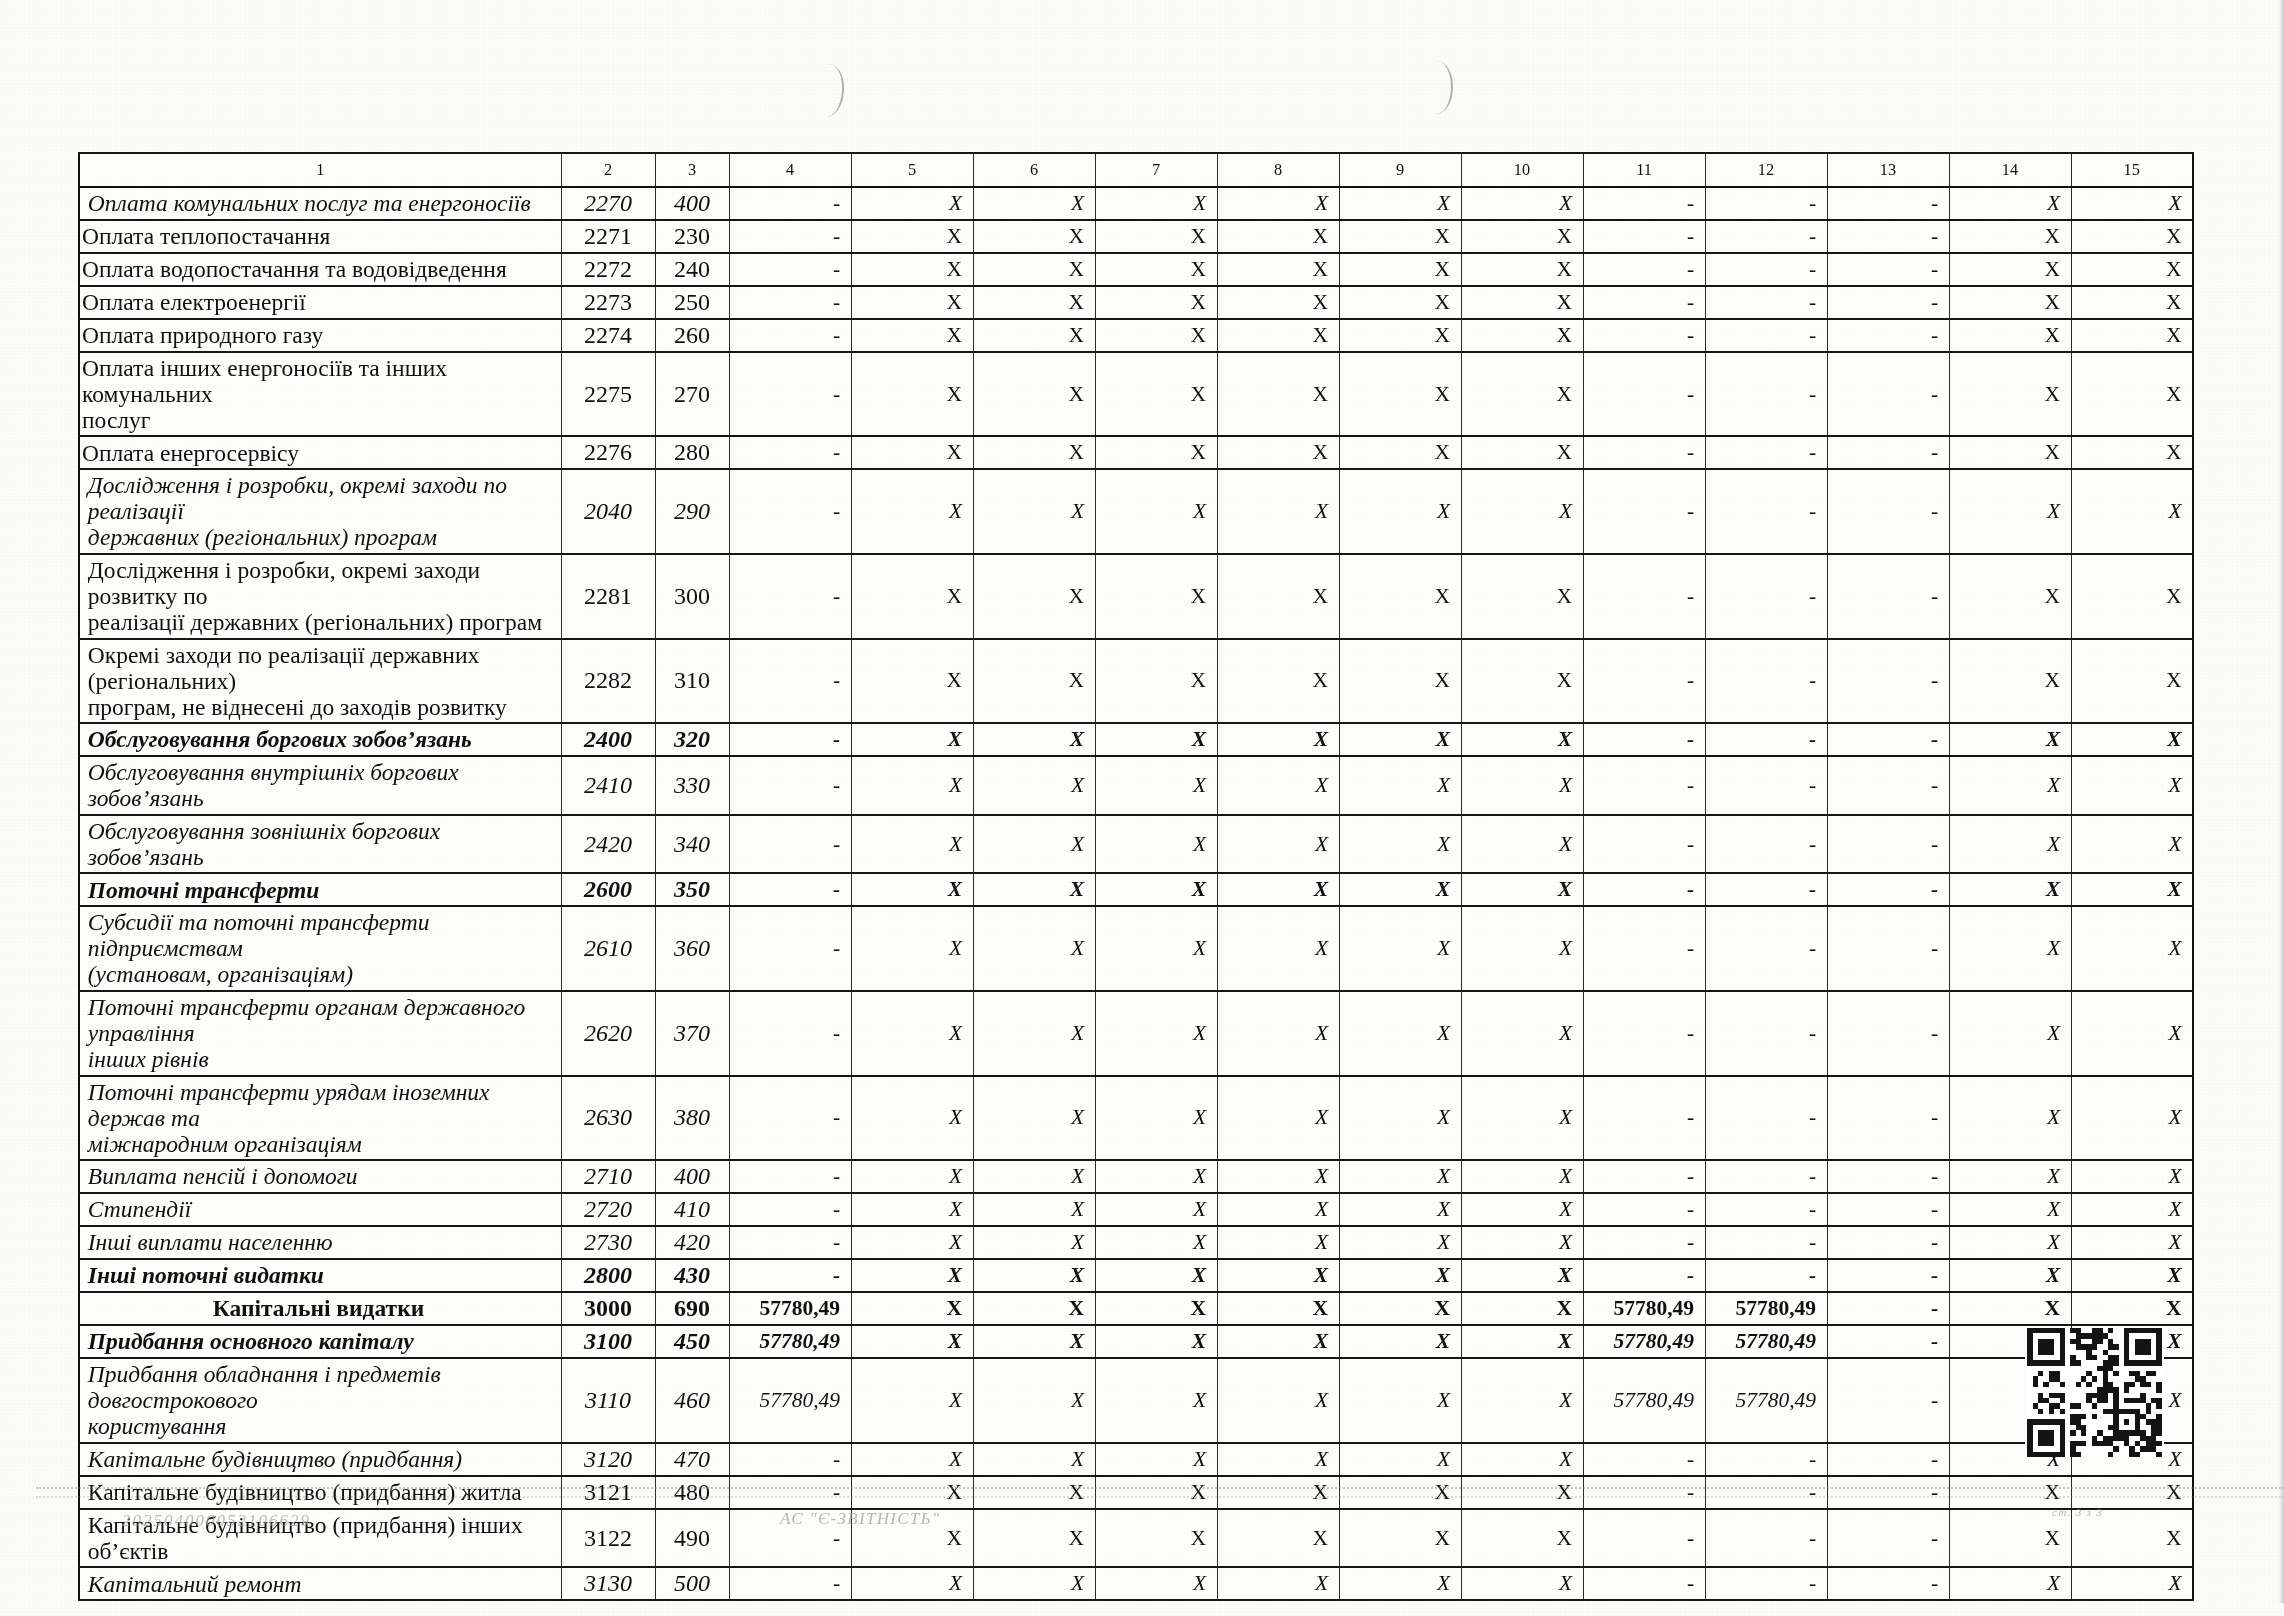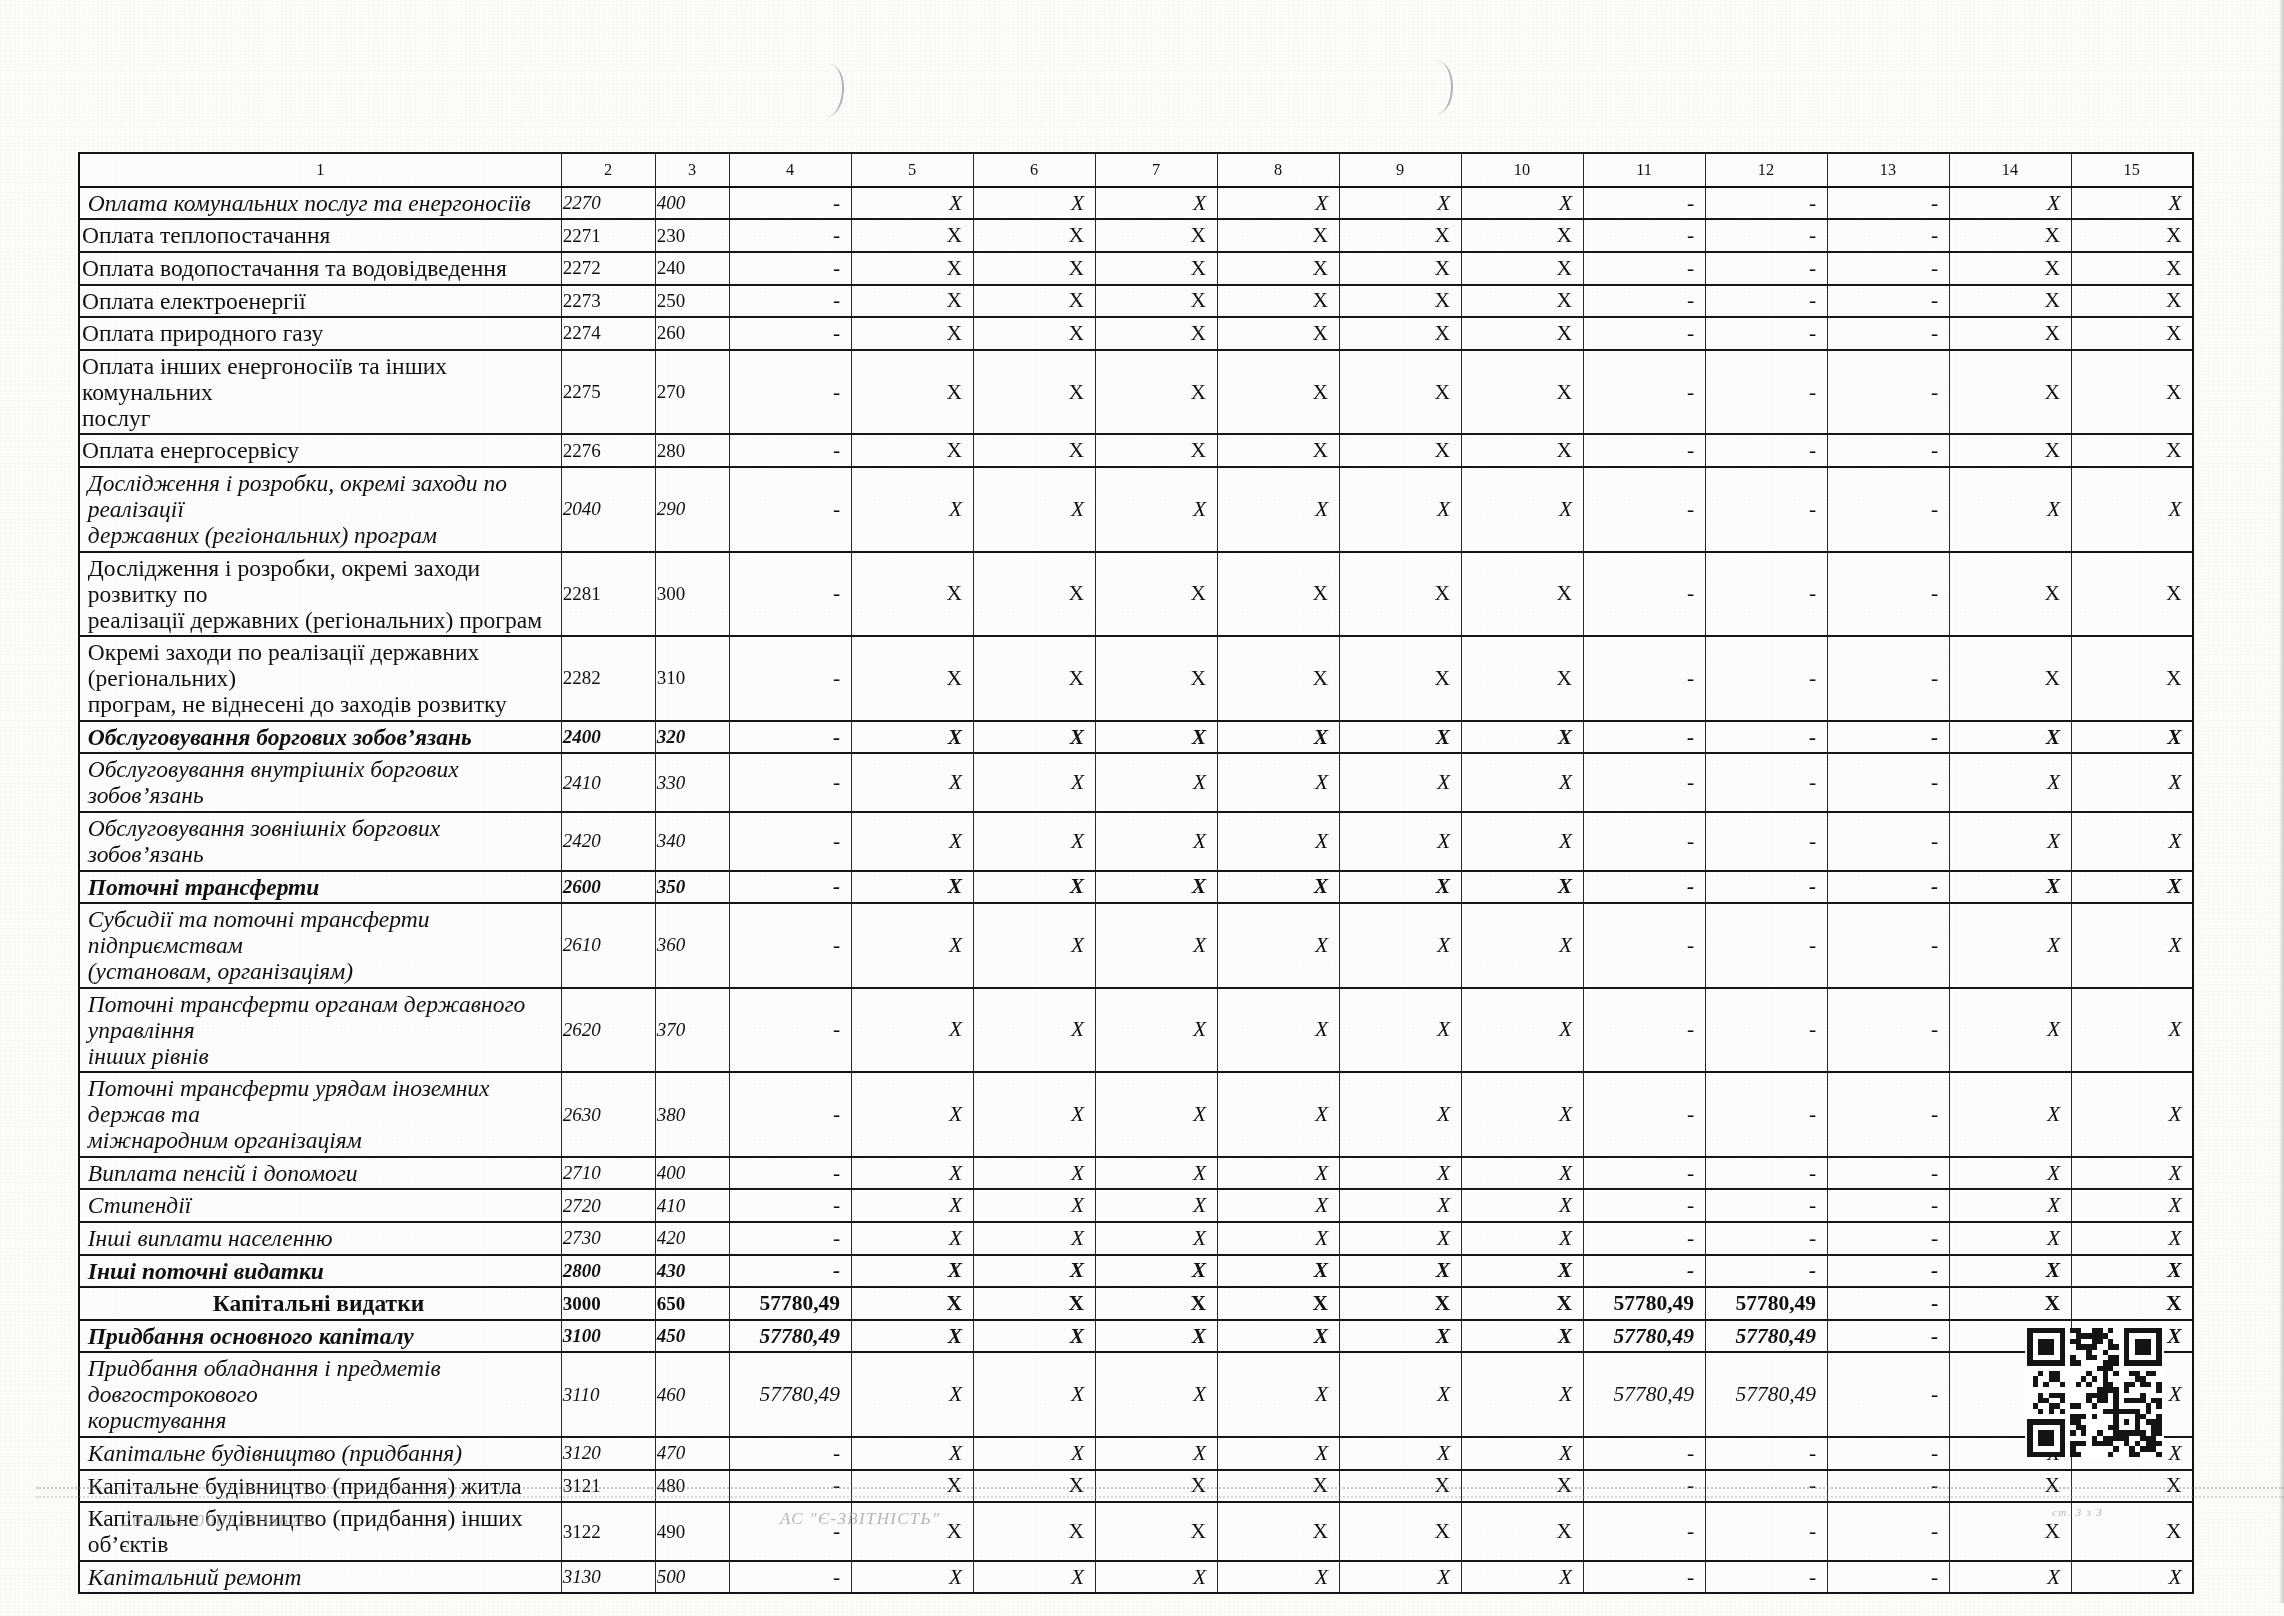--- a/index.html
+++ b/index.html
@@ -28,21 +28,21 @@
   }
   .kekv thead th{
     font-weight:normal;font-size:16.3px;text-align:center;padding:5.9px 2.6px;
     border-bottom:2.6px solid #101010;
   }
   td.lbl{
     font-size:23.5px;line-height:26px;text-align:left;
     padding:2px 6.5px 2.6px 7.8px;white-space:pre-line;
   }
   td.lbl.indent{padding-left:2px}
-  td.code,td.num{font-size:19px;padding:2px 1.3px}
+  td.code,td.num{font-size:24px;text-align:center;padding:2px 1.3px}
   td.cell{font-size:21.5px;text-align:right;padding:2px 10.4px 2px 1.3px}
   tr.st-regular{font-style:normal;font-weight:normal}
   tr.st-italic{font-style:italic}
   tr.st-bold-italic{font-style:italic;font-weight:bold}
   tr.st-bold-center{font-weight:bold}
   tr.st-bold-center td.lbl{text-align:center;padding-left:3px}
   
   .arc{
     position:absolute;width:30px;height:53px;
     border:0;border-right:2px solid #8f979f;border-radius:50%;
@@ -472,21 +472,21 @@
           <td class="cell">X</td>
           <td class="cell">-</td>
           <td class="cell">-</td>
           <td class="cell">-</td>
           <td class="cell">X</td>
           <td class="cell">X</td>
         </tr>
         <tr class="st-bold-center">
           <td class="lbl">Капітальні видатки</td>
           <td class="code">3000</td>
-          <td class="num">650</td>
+          <td class="num">690</td>
           <td class="cell">57780,49</td>
           <td class="cell">X</td>
           <td class="cell">X</td>
           <td class="cell">X</td>
           <td class="cell">X</td>
           <td class="cell">X</td>
           <td class="cell">X</td>
           <td class="cell">57780,49</td>
           <td class="cell">57780,49</td>
           <td class="cell">-</td>

